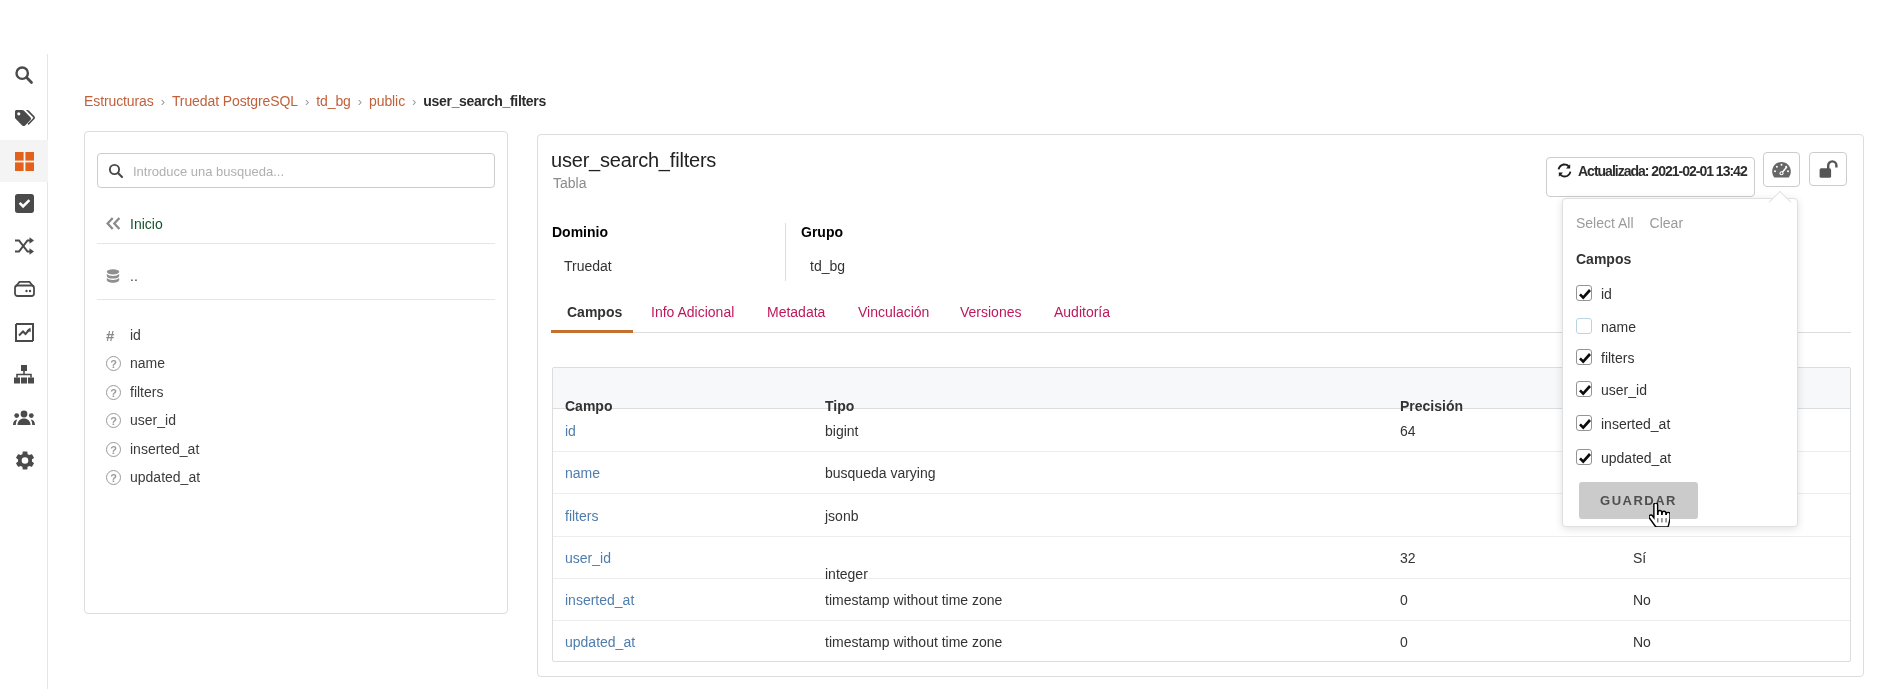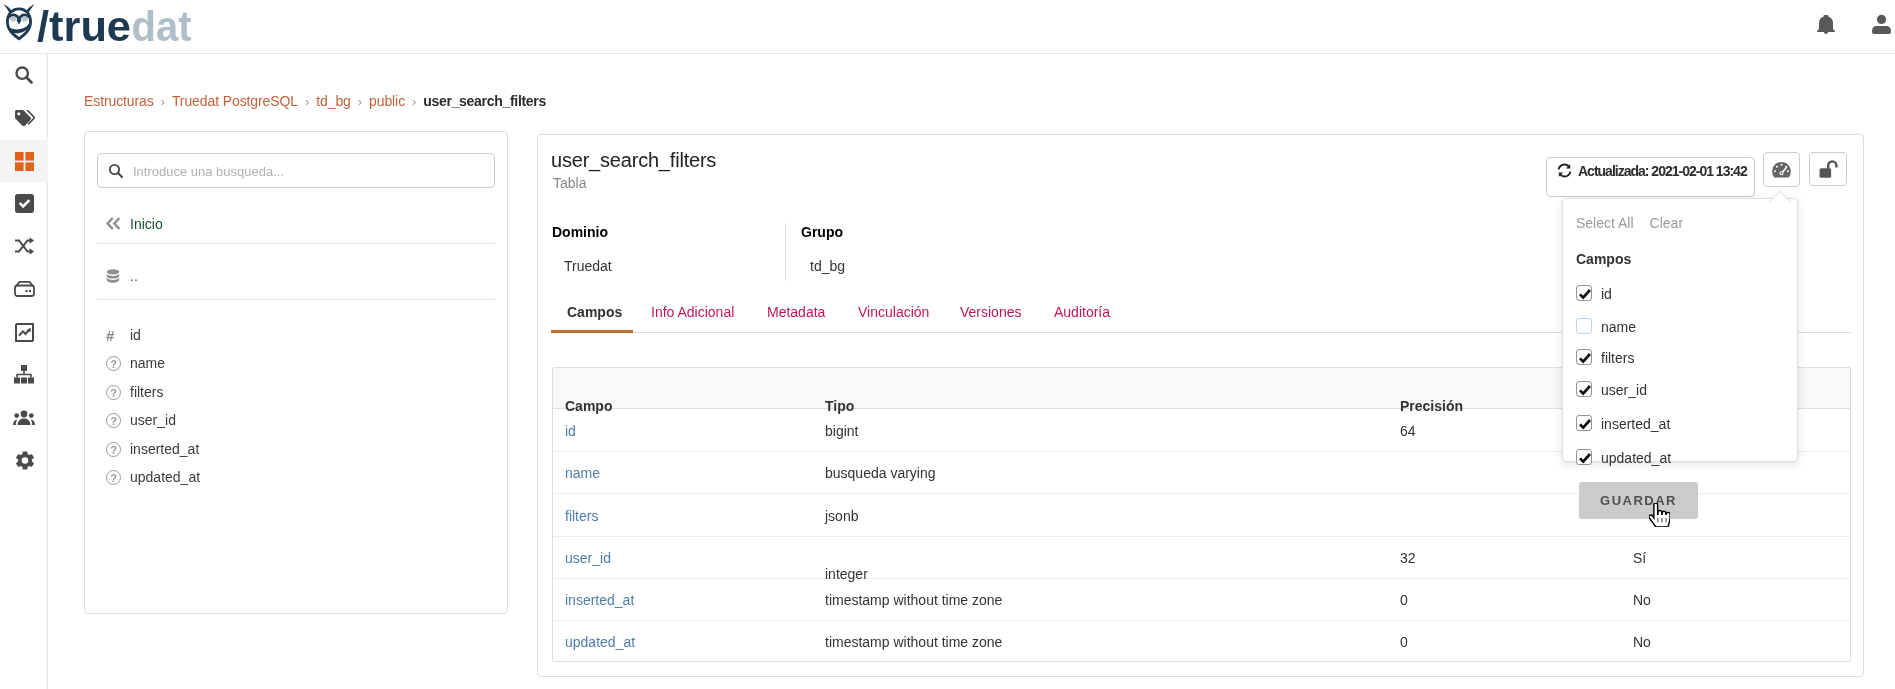--- a/index.html
+++ b/index.html
@@ -58,64 +58,35 @@
 
 .dtable { position:absolute; left:14px; top:232px; width:1299px; height:295px; border:1px solid #ddd; border-radius:2px; }
 .thead { position:absolute; left:0; top:0; width:1297px; height:41px; background:#f7f8f9; border-bottom:1px solid #ddd; border-radius:2px 2px 0 0; }
 .th { position:absolute; top:30px; font-size:14px; font-weight:bold; color:#333; }
 .trow { position:absolute; left:0; width:1297px; height:42px; border-bottom:1px solid #ededed; }
 .trow:last-child { border-bottom:none; }
 .td { position:absolute; top:13px; font-size:14px; color:#333; }
 .td.link { color:#4e7dad; }
 
 
-.dropdown { position:absolute; left:1562px; top:198px; width:236px; height:264px; background:#fff; border:1px solid #e0e0e0; border-radius:4px; box-shadow:0 2px 8px rgba(0,0,0,0.12); z-index:20; }
+.dropdown { position:absolute; left:1562px; top:198px; width:236px; height:329px; background:#fff; border:1px solid #e0e0e0; border-radius:4px; box-shadow:0 2px 8px rgba(0,0,0,0.12); z-index:20; }
 .caret { position:absolute; left:1772px; top:194px; width:16px; height:16px; background:#fff; border-left:1px solid #e0e0e0; border-top:1px solid #e0e0e0; transform:rotate(45deg); z-index:21; }
 .dd-top { position:absolute; left:13px; top:16px; font-size:14px; color:#9b9b9b; }
 .dd-campos { position:absolute; left:13px; top:52px; font-size:14px; font-weight:bold; color:#333; }
 .cbrow { position:absolute; left:13px; height:18px; }
 .cb { position:absolute; left:0; top:0; width:16px; height:16px; border:1px solid #949494; border-radius:3px; background:#fff; }
 .cb.un { border:1px solid #b7d4e0; }
 .cb svg { position:absolute; left:1px; top:1px; }
 .cblabel { position:absolute; left:25px; top:1px; font-size:14px; color:#333; }
 .guardar { position:absolute; left:16px; top:283px; width:119px; height:37px; background:#cbcbcb; border-radius:3px; color:#4f4f4f; font-size:13px; font-weight:bold; letter-spacing:1.5px; text-align:center; line-height:37px; }
 </style>
 </head>
 <body>
 <div id="page">
 
-  <div class="topbar">
-    <svg class="logo" width="200" height="46" viewBox="0 0 200 46">
-
-      <path d="M18 6.5 C10.2 6.5 5 12.8 5 20.5 C5 28 9 33.5 18 39.5 C27 33.5 31 28 31 20.5 C31 12.8 25.8 6.5 18 6.5 Z
-               M18 9.3 C24.2 9.3 28.2 14.3 28.2 20.5 C28.2 26.4 25.2 30.9 18 36 C10.8 30.9 7.8 26.4 7.8 20.5 C7.8 14.3 11.8 9.3 18 9.3 Z" fill="#1d3a52" fill-rule="evenodd"></path>
-
-      <path d="M2.4 3.4 C5.8 4.6 8.8 6.9 10.9 10.2 L8.6 12.3 C7.2 9.0 5.0 6.0 2.4 3.4 Z" fill="#1d3a52"></path>
-      <path d="M33.6 3.4 C30.2 4.6 27.2 6.9 25.1 10.2 L27.4 12.3 C28.8 9.0 31.0 6.0 33.6 3.4 Z" fill="#1d3a52"></path>
-
-      <path d="M8.2 17.2 C10.2 15 13 14.4 15.3 15.6 C15.9 17.4 15.3 19.4 13.8 20.7 C11.5 20.8 9.3 19.4 8.2 17.2 Z" fill="#b9c6ce"></path>
-      <path d="M27.8 17.2 C25.8 15 23 14.4 20.7 15.6 C20.1 17.4 20.7 19.4 22.2 20.7 C24.5 20.8 26.7 19.4 27.8 17.2 Z" fill="#b9c6ce"></path>
-
-      <path d="M7.3 16.2 C12.3 12.2 16.3 13.4 18 18.6 C19.7 13.4 23.7 12.2 28.7 16.2" stroke="#1d3a52" stroke-width="2.6" fill="none"></path>
-
-      <path d="M18 16 L20.4 19.3 L18 23.6 L15.6 19.3 Z" fill="#1d3a52"></path>
-
-      <path d="M29 20.5 C27 26 21 29 13.5 28.3 C11.4 28.1 9.4 27.5 7.7 26.6 C8.6 28.6 10 30.4 11.9 32 C18.8 33.2 25.6 30.7 28.2 25.8 C28.7 24.1 29 22.3 29 20.5 Z" fill="#1d3a52"></path>
-
-      <text x="36" y="39.5" textLength="94" lengthAdjust="spacingAndGlyphs" font-family="Liberation Sans, sans-serif" font-size="42" font-weight="bold" fill="#1d3a52">/true</text>
-      <text x="130.5" y="39.5" textLength="60" lengthAdjust="spacingAndGlyphs" font-family="Liberation Sans, sans-serif" font-size="42" font-weight="bold" fill="#aebfca">dat</text>
-    </svg>
-    <svg class="abs" style="left:1817px;top:15px;" width="18" height="19" viewBox="0 0 18 19">
-        <path fill="#595959" d="M9 19c1.1 0 2-.9 2-2H7c0 1.1.9 2 2 2zm7-5v-6c0-3.1-1.6-5.6-4.5-6.3V1C11.5.2 10.8 0 9 0S6.5.2 6.5.7v.99C3.6 2.4 2 4.9 2 8v6l-2 2v1h18v-1l-2-2z"></path>
-      </svg>
-    <svg class="abs" style="left:1872px;top:14px;" width="19" height="20" viewBox="0 0 19 20">
-        <circle cx="9.5" cy="5.4" r="4.6" fill="#595959"></circle>
-        <path fill="#595959" d="M2 20c-1.1 0-2-.9-2-2v-1.6C0 13.9 2 12 4.4 12h10.2C17 12 19 13.9 19 16.4V18c0 1.1-.9 2-2 2H2z"></path>
-      </svg>
-  </div>
 
   <div class="sidebar">
     <div class="sideitem" style="top:0px">
       <svg width="20" height="20" viewBox="0 0 20 20">
           <circle cx="8.2" cy="8.2" r="5.7" fill="none" stroke="#4a4a4a" stroke-width="2.4"></circle>
           <line x1="12.6" y1="12.6" x2="17.5" y2="17.5" stroke="#4a4a4a" stroke-width="2.8" stroke-linecap="round"></line>
         </svg>
     </div>
     <div class="sideitem" style="top:43px">
       <svg width="21" height="19" viewBox="0 0 21 19">

